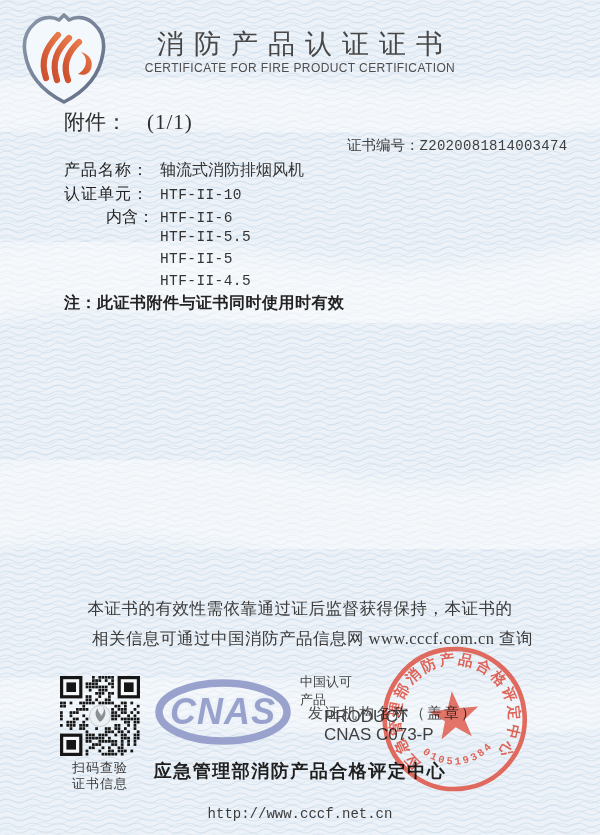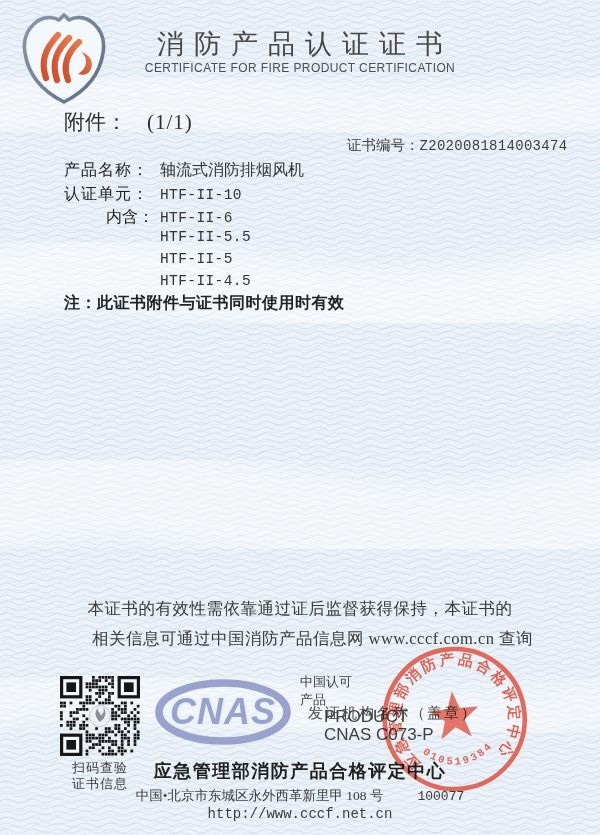--- a/index.html
+++ b/index.html
@@ -379,19 +379,16 @@
       <polygon points="79,48 85.1,65.6 103.7,66 88.9,77.2 94.3,95 79,84.4 63.7,95 69.1,77.2 54.3,66 72.9,65.6" fill="#dd4a3a" opacity="0.82"></polygon>
       <text font-size="14.5" fill="#dd4a3a" letter-spacing="3" opacity="0.92" font-family="Liberation Serif, serif" font-weight="bold">
         <textPath href="#ringPath" startOffset="50%" text-anchor="middle">应急管理部消防产品合格评定中心</textPath>
       </text>
       <text font-size="10.5" fill="#dd4a3a" letter-spacing="2.5" opacity="0.9" font-family="Liberation Mono, monospace" font-weight="bold">
         <textPath href="#numPath" startOffset="50%" text-anchor="middle">1101051938451</textPath>
       </text>
     </svg>
 
     <div class="abs footer-org">应急管理部消防产品合格评定中心</div>
-    <div class="abs footer-addr">
-      <span>中国•北京市东城区永外西革新里甲 108 号</span><span class="pc">100077</span>
-    </div>
     <div class="abs footer-web">http://www.cccf.net.cn</div>
 
   </div>
 </div>
 
 </body></html>

